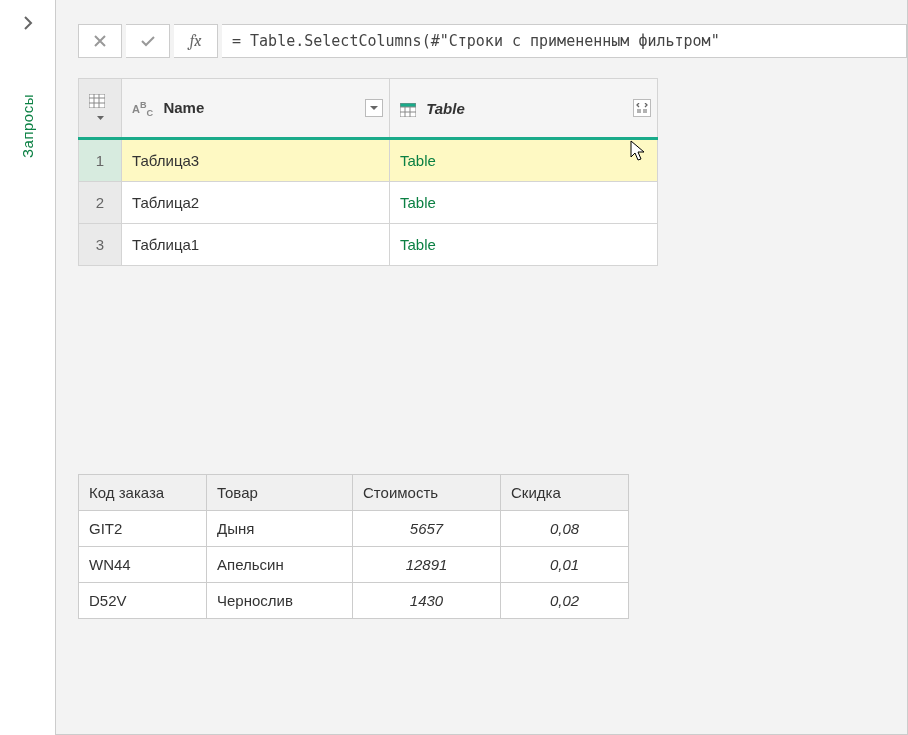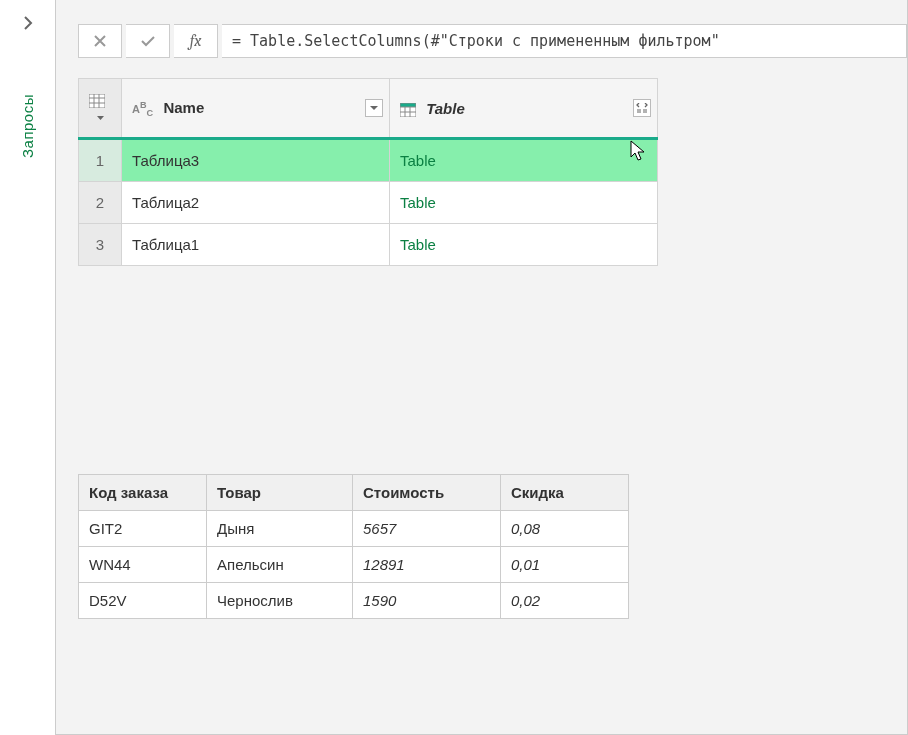--- a/index.html
+++ b/index.html
@@ -113,45 +113,45 @@
   .col-data { width: 268px; color:#0b8043; font-style: italic; font-weight:600;}
   .type-icon {
     font-size:11px; color:#888; margin-right:6px; font-style:normal;
     display:inline-block; vertical-align:middle;
   }
   .dd {
     position:absolute; right:6px; top:50%; transform:translateY(-50%);
     width:18px;height:18px;border:1px solid #bbb;background:#fff;
     display:flex;align-items:center;justify-content:center;font-size:10px;color:#666;
   }
-  .row-sel td { background:#86efac; }
+  .row-sel td { background:#fef9c3; }
   .row-sel td.rowhdr { background:#d7ebdf; }
   .linkcell { color:#0b8043; }
   
   .preview {
     position:absolute;
     left:22px;
     top:474px;
   }
   .grid2 {
     border-collapse: collapse;
     background:#fff;
   }
   .grid2 th, .grid2 td {
     border:1px solid #ccc;
     height:36px;
     padding:0 10px;
     font-size:15px;
   }
   .grid2 th {
     background:#f0f0f0;
-    font-weight:700;
+    font-weight:400;
     text-align:left;
   }
-  .grid2 td.num { text-align:left; font-style:italic; }
+  .grid2 td.num { text-align:center; font-style:italic; }
   .c-kod { width:128px; }
   .c-tov { width:146px;margin-left:22px; }
   .c-sto { width:148px;margin-left:16px; }
   .c-ski { width:128px;margin-left:40px; }
   
   svg { display:block; }
   .tblicon { display:inline-block; vertical-align:middle; margin-right:6px;}
   .cursor {
     position:absolute;
     left:574px; top:140px;
@@ -275,21 +275,21 @@
         </tr>
         <tr>
           <td>WN44</td>
           <td>Апельсин</td>
           <td class="num">12891</td>
           <td class="num">0,01</td>
         </tr>
         <tr>
           <td>D52V</td>
           <td>Чернослив</td>
-          <td class="num">1590</td>
+          <td class="num">1430</td>
           <td class="num">0,02</td>
         </tr>
       </tbody>
     </table>
   </div>
 
   <svg class="cursor" width="18" height="24" viewBox="0 0 18 24">
     <path d="M1 1 L1 17 L5 13 L8 20 L11 19 L8 12 L14 12 Z" fill="#fff" stroke="#000" stroke-width="1"></path>
   </svg>
 

